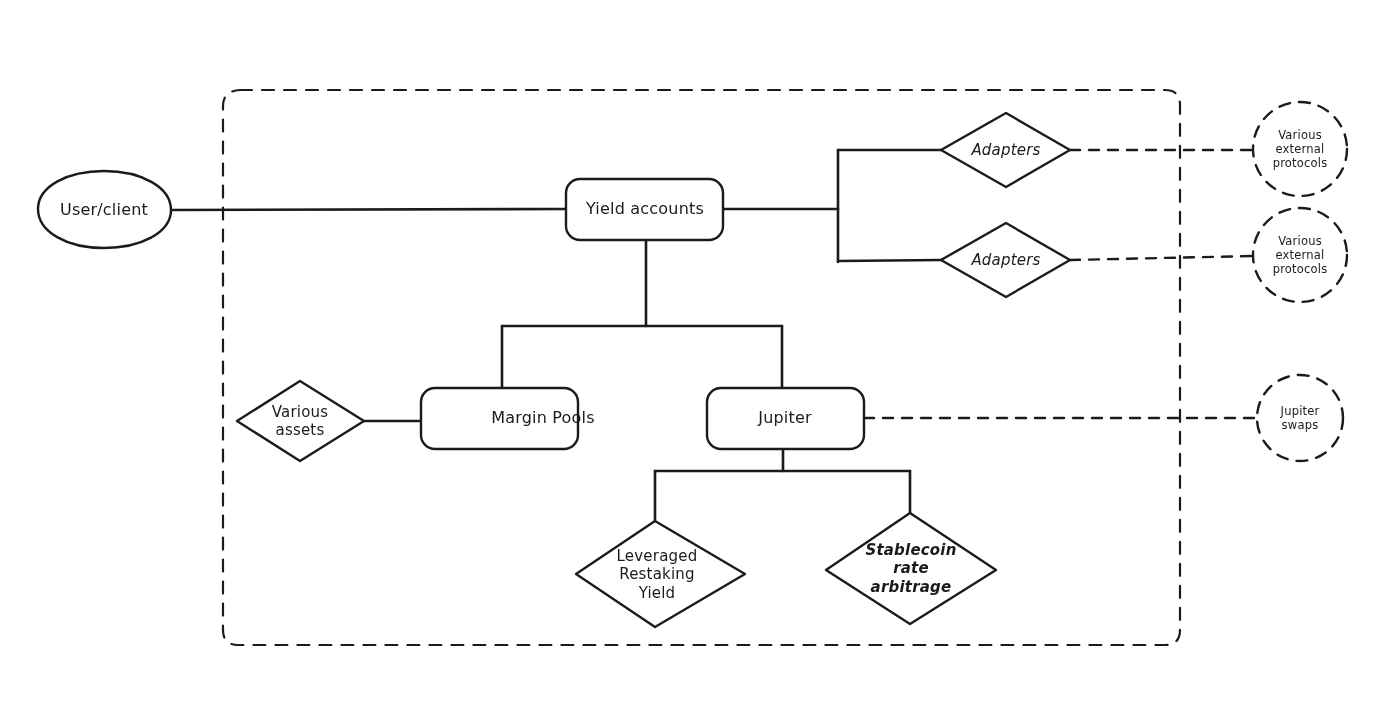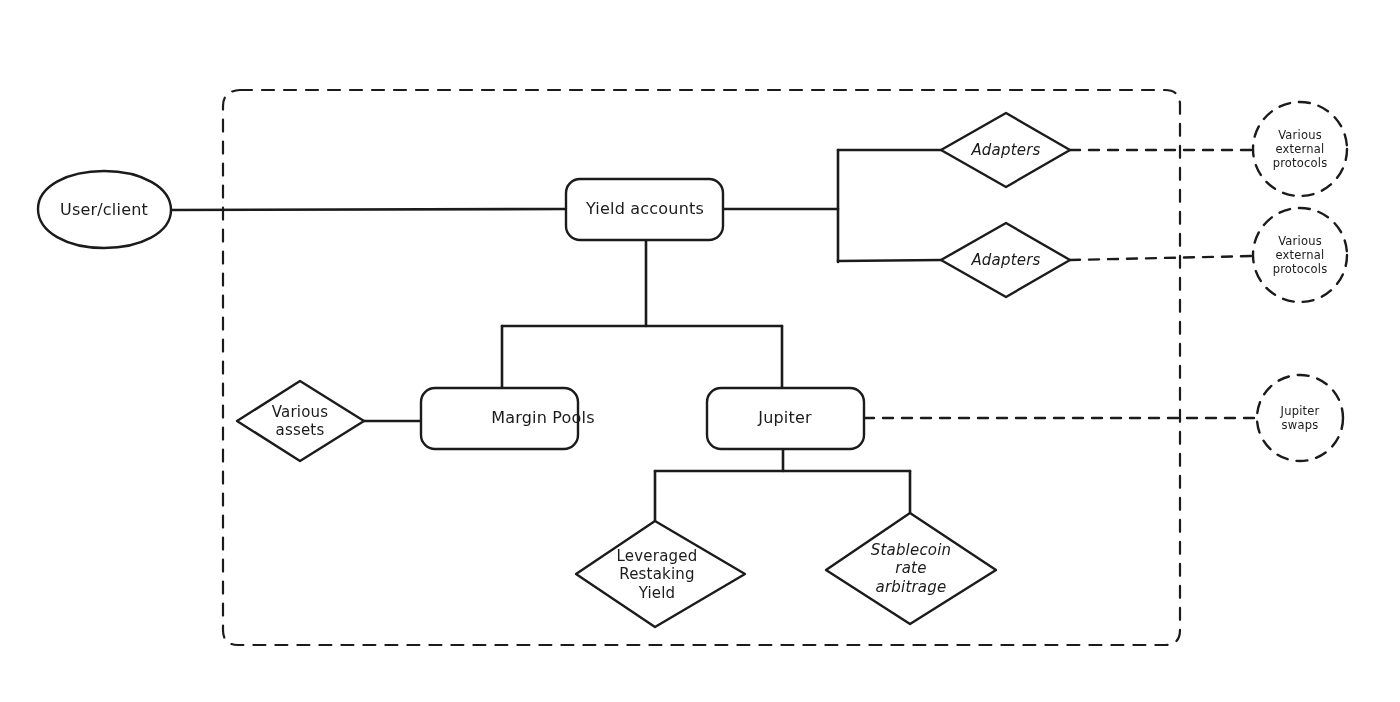--- a/index.html
+++ b/index.html
@@ -174,17 +174,17 @@
 assets</div>
 
   <div class="label lbl-node" style="left:499px; top:418px;margin-left:44px;">Margin Pools</div>
 
   <div class="label lbl-node" style="left:785px; top:418px;">Jupiter</div>
 
   <div class="label lbl-node-small" style="left:657px; top:574px; ">Leveraged
 Restaking
 Yield</div>
 
-  <div class="label lbl-node-small" style="left:911px; top:568px; font-style:italic;">Stablecoin
+  <div class="label lbl-node-small" style="left:911px; top:568px; font-style:italic;font-weight:bold;">Stablecoin
 rate
 arbitrage</div>
 
 </div>
 
 </body></html>

